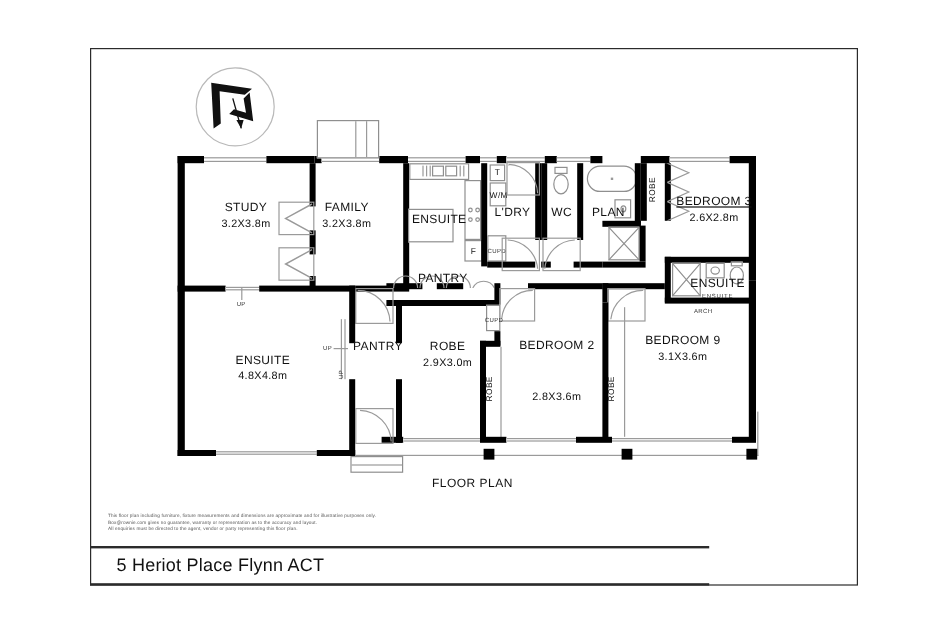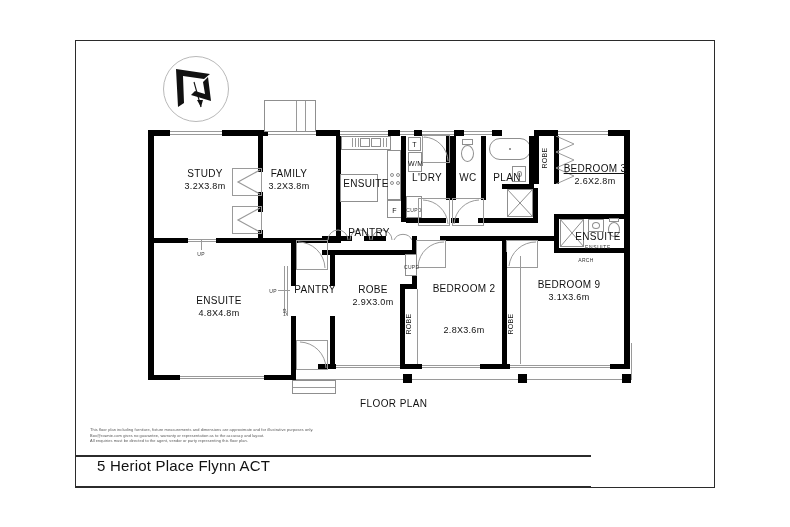--- a/index.html
+++ b/index.html
@@ -9,21 +9,21 @@
   }
   
   #frame{
     position:absolute;left:75px;top:40px;width:640px;height:448px;
     border:1.5px solid #2b2b2b;background:#ffffff;box-sizing:border-box;
   }
   
   #titlebar{
     position:absolute;left:75px;top:455px;width:516px;height:33px;
     border-top:2px solid #2b2b2b;border-bottom:2px solid #2b2b2b;box-sizing:border-box;
-    display:flex;
+    display:flex;align-items:center;
   }
   #titlebar .addr{
     font-size:15px;color:#111;padding-left:22px;letter-spacing:.2px;
   }
   
   #compass{
     position:absolute;left:163px;top:56px;width:64px;height:64px;
     border:1px solid #b9b9b9;border-radius:50%;background:#fff;
   }
   

